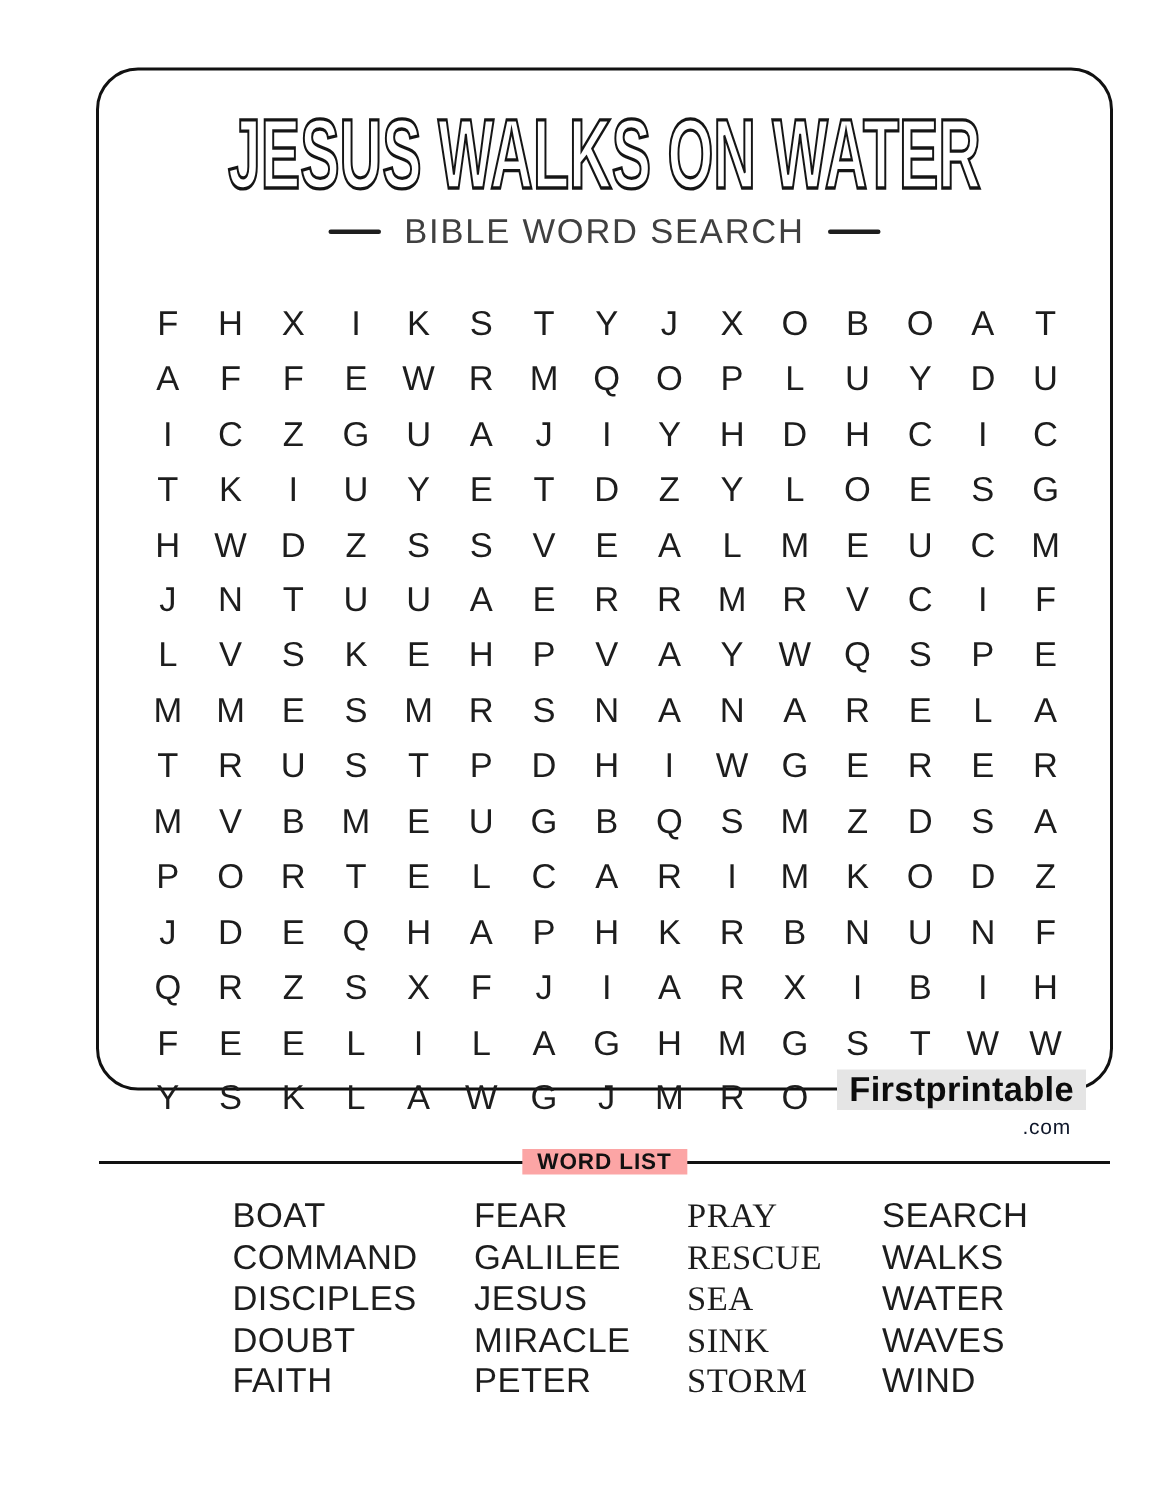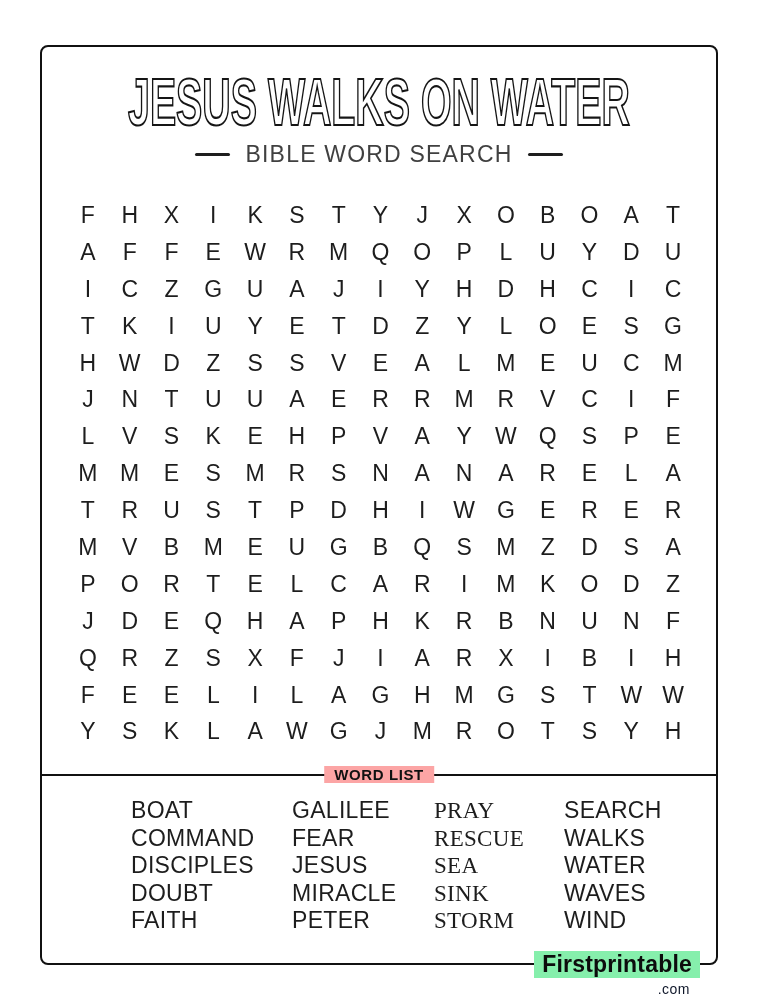--- a/index.html
+++ b/index.html
@@ -4,24 +4,24 @@
 <style>
   * { margin: 0; padding: 0; box-sizing: border-box; }
   html, body {
     width: 773px; height: 1000px;
     background: #ffffff;
     font-family: "Liberation Sans", sans-serif;
     overflow: hidden;
   }
   .sheet {
     position: absolute;
-    left: 40px; top: 45px;
-    width: 678px; height: 920px;
+    left: 64px; top: 45px;
+    width: 678px; height: 682px;
     border: 2px solid #111;
-    border-radius: 8px;
+    border-radius: 28px;
     background: #fff;
   }
   
   .title-svg {
     position: absolute;
     left: 0; top: 14px;
     width: 674px; height: 82px;
     display: block;
   }
   .title-svg text {
@@ -104,21 +104,21 @@
     font-size: 23px;
     line-height: 27.6px;
     letter-spacing: 0.3px;
     color: #1d1d1d;
     white-space: nowrap;
   }
   
   .brand {
     position: absolute;
     right: 16px; bottom: -15px;
-    background: #86efac;
+    background: #e5e5e5;
     padding: 0 8px;
     font-size: 23px;
     font-weight: bold;
     color: #0c0c0c;
     letter-spacing: 0.2px;
     white-space: nowrap;
   }
   .brand-suffix {
     position: absolute;
     right: 26px; bottom: -34px;
@@ -376,22 +376,22 @@
 
   <div class="wordlist">
     <div class="col col1">
         <div class="word">BOAT</div>
         <div class="word">COMMAND</div>
         <div class="word">DISCIPLES</div>
         <div class="word">DOUBT</div>
         <div class="word">FAITH</div>
       </div>
     <div class="col col2">
+        <div class="word">FEAR</div>
         <div class="word">GALILEE</div>
-        <div class="word">FEAR</div>
         <div class="word">JESUS</div>
         <div class="word">MIRACLE</div>
         <div class="word">PETER</div>
       </div>
     <div class="col col3">
         <div class="word">PRAY</div>
         <div class="word">RESCUE</div>
         <div class="word">SEA</div>
         <div class="word">SINK</div>
         <div class="word">STORM</div>

